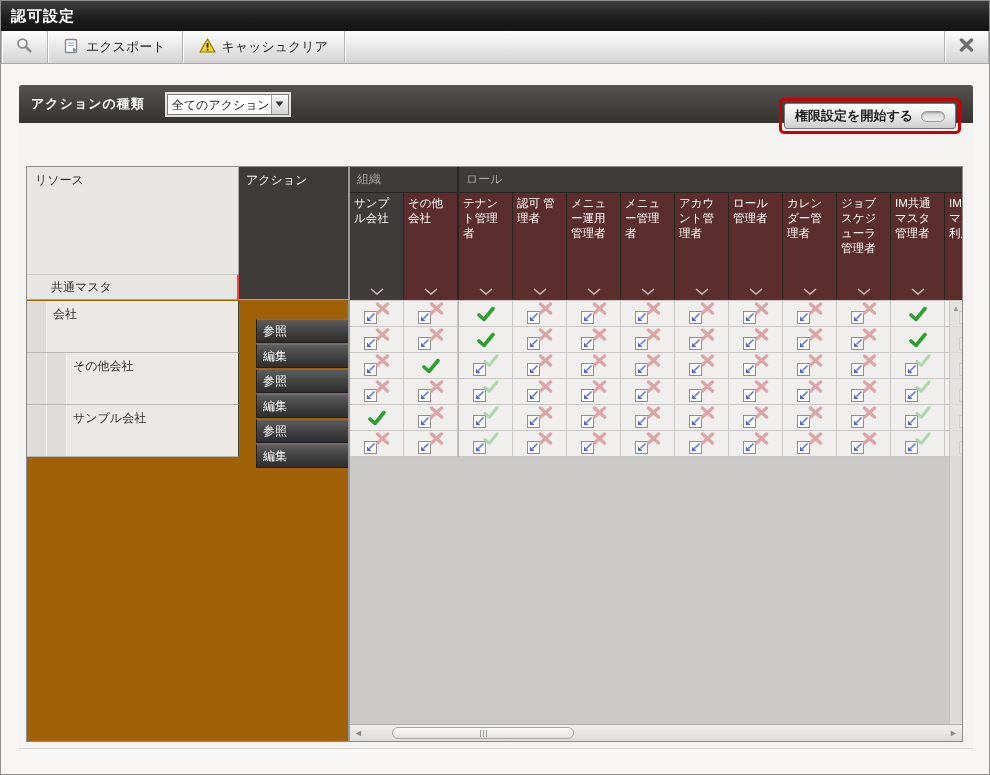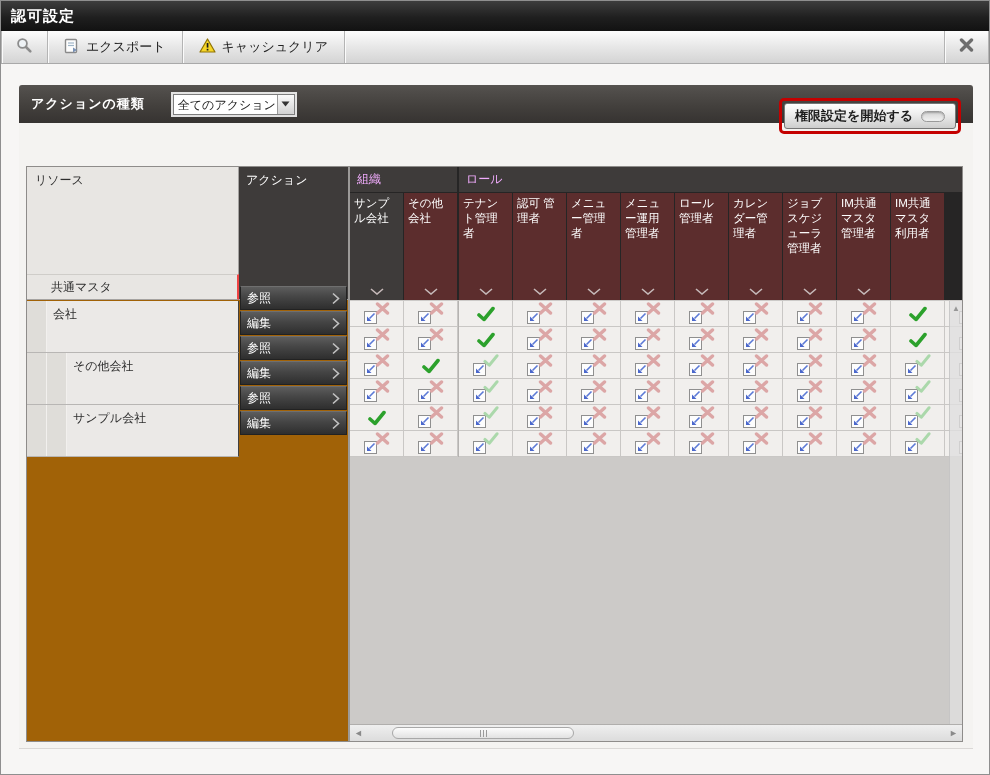--- a/index.html
+++ b/index.html
@@ -19,21 +19,21 @@
   .tb-sep{width:1px;background:#b4b4b4;box-shadow:1px 0 0 #fbfbfb;}
   .tb-btn{display:flex;align-items:center;gap:6px;padding:0 16px;font-size:13px;font-weight:normal;color:#222;cursor:default;}
   .tb-btn.icon-only{padding:0 14px;}
   .tb-spacer{flex:1;}
   .tb-close{display:flex;align-items:center;padding:0 14px;}
 
   
   .panel{position:absolute;left:18px;top:84px;width:954px;height:664px;background:#f4f3f1;border-bottom:1px solid #dad8d6;}
   .actionbar{position:absolute;left:0;top:0;width:954px;height:38px;border-radius:3px 3px 0 0;
     background:linear-gradient(#55524f,#43403d 55%,#363331);display:flex;align-items:center;padding:0 12px;}
-  .ab-label{color:#fff;font-size:13px;font-weight:bold;margin-right:28px;letter-spacing:1px;}
+  .ab-label{color:#fff;font-size:13px;font-weight:bold;margin-right:22px;letter-spacing:1px;}
   .select{display:flex;align-items:stretch;width:122px;height:21px;background:#fff;border:1px solid #7d7d7d;
     box-shadow:0 0 0 2px rgba(255,255,255,.85);font-size:12px;color:#222;}
   .select-value{flex:1;padding:2px 4px;white-space:nowrap;overflow:hidden;}
   .select-arrow{width:17px;border-left:1px solid #9a9a9a;background:linear-gradient(#fafafa,#d2d2d2);
     display:flex;align-items:center;justify-content:center;border-radius:0 1px 1px 0;}
   .ab-right{margin-left:auto;}
   .highlight-box{border:3px solid var(--accent-red,#c40000);border-radius:5px;padding:2px;margin-top:24px;}
   .start-btn{display:flex;align-items:center;gap:8px;height:26px;padding:0 10px;font-size:13px;font-weight:bold;color:#1d1d1d;
     background:linear-gradient(#ffffff,#ececec 45%,#cdcdcd);border:1px solid #767676;border-radius:3px;
     font-family:inherit;box-shadow:inset 0 1px 0 rgba(255,255,255,.7);}
@@ -54,30 +54,30 @@
     padding:4px 24px;font-size:12px;color:#2e2e2e;}
   .act-header{position:absolute;left:212px;top:0;width:109px;height:133px;background:#3e3b3a;
     color:#fff;font-size:12px;padding:5px 7px;border-bottom:1px solid #a5a3a1;}
 
   
   .res-rows{position:absolute;left:0;top:134px;width:212px;}
   .res-cell{position:relative;width:212px;background:#ebe9e7;border-bottom:1px solid #b8b6b4;border-right:1px solid #404040;
     display:flex;align-items:flex-start;font-size:12px;color:#2e2e2e;}
   .gutter{width:20px;align-self:stretch;background:#dfddd9;border-right:1px solid #f2f0ee;flex:none;}
   .res-label{padding:5px 6px;}
-  .act-rows{position:absolute;left:212px;top:118px;width:96px;}
+  .act-rows{position:absolute;left:212px;top:151px;width:96px;padding-left:16px;}
   .act-btn{display:flex;align-items:center;width:107px;height:24px;margin:1px 1px;padding:0 6px;
     background:linear-gradient(#5d5d5d,#454545 45%,#2e2e2e);border:1px solid #222;border-top-color:#6f6f6f;
     color:#fff;font-size:12px;}
   .act-btn .chev-r{margin-left:auto;display:flex;align-items:center;}
 
   
   .rp-header{position:absolute;left:0;top:0;width:1000px;height:133px;background:#262525;}
   .group-row{display:flex;height:25px;margin-bottom:1px;}
-  .group-cell{background:#3e3b3a;color:#f0abfc;font-size:12px;padding:4px 7px;}
+  .group-cell{background:#3e3b3a;color:#a3a3a3;font-size:12px;padding:4px 7px;}
   .group-org{width:107px;margin-right:2px;}
   .group-role{flex:1;}
   .col-header-row{display:flex;height:107px;}
   .col-h{position:relative;width:53px;margin-right:1px;padding:3px 4px;font-size:11.5px;line-height:1.3;color:#fff;
     word-break:break-all;overflow:hidden;}
   .col-h.maroon{background:var(--maroon,#5c2d2d);}
   .col-h.dark{background:#3e3b3a;}
   .col-h .chev-d{position:absolute;bottom:5px;left:50%;transform:translateX(-50%);}
 
   
@@ -269,24 +269,27 @@
                 </svg></div>
               <div class="col-h maroon" style="margin-right: 2px;"><span class="col-label">その他会社</span><svg class="chev-d" width="14" height="7" viewBox="0 0 14 7">
                   <polyline points="1,1 7,6 13,1" fill="none" stroke="#c6b9b9" stroke-width="1.6"></polyline>
                 </svg></div>
               <div class="col-h maroon"><span class="col-label">テナント管理者</span><svg class="chev-d" width="14" height="7" viewBox="0 0 14 7">
                   <polyline points="1,1 7,6 13,1" fill="none" stroke="#c6b9b9" stroke-width="1.6"></polyline>
                 </svg></div>
               <div class="col-h maroon"><span class="col-label">認可 管理者</span><svg class="chev-d" width="14" height="7" viewBox="0 0 14 7">
                   <polyline points="1,1 7,6 13,1" fill="none" stroke="#c6b9b9" stroke-width="1.6"></polyline>
                 </svg></div>
+              <div class="col-h maroon"><span class="col-label">メニュー運用管理者</span><svg class="chev-d" width="14" height="7" viewBox="0 0 14 7">
+                  <polyline points="1,1 7,6 13,1" fill="none" stroke="#c6b9b9" stroke-width="1.6"></polyline>
+                </svg></div>
               <div class="col-h maroon"><span class="col-label">メニュー管理者</span><svg class="chev-d" width="14" height="7" viewBox="0 0 14 7">
                   <polyline points="1,1 7,6 13,1" fill="none" stroke="#c6b9b9" stroke-width="1.6"></polyline>
                 </svg></div>
-              <div class="col-h maroon"><span class="col-label">メニュー運用管理者</span><svg class="chev-d" width="14" height="7" viewBox="0 0 14 7">
+              <div class="col-h maroon"><span class="col-label">アカウント管理者</span><svg class="chev-d" width="14" height="7" viewBox="0 0 14 7">
                   <polyline points="1,1 7,6 13,1" fill="none" stroke="#c6b9b9" stroke-width="1.6"></polyline>
                 </svg></div>
               <div class="col-h maroon"><span class="col-label">ロール管理者</span><svg class="chev-d" width="14" height="7" viewBox="0 0 14 7">
                   <polyline points="1,1 7,6 13,1" fill="none" stroke="#c6b9b9" stroke-width="1.6"></polyline>
                 </svg></div>
               <div class="col-h maroon"><span class="col-label">カレンダー管理者</span><svg class="chev-d" width="14" height="7" viewBox="0 0 14 7">
                   <polyline points="1,1 7,6 13,1" fill="none" stroke="#c6b9b9" stroke-width="1.6"></polyline>
                 </svg></div>
               <div class="col-h maroon"><span class="col-label">ジョブスケジューラ管理者</span><svg class="chev-d" width="14" height="7" viewBox="0 0 14 7">
                   <polyline points="1,1 7,6 13,1" fill="none" stroke="#c6b9b9" stroke-width="1.6"></polyline>

